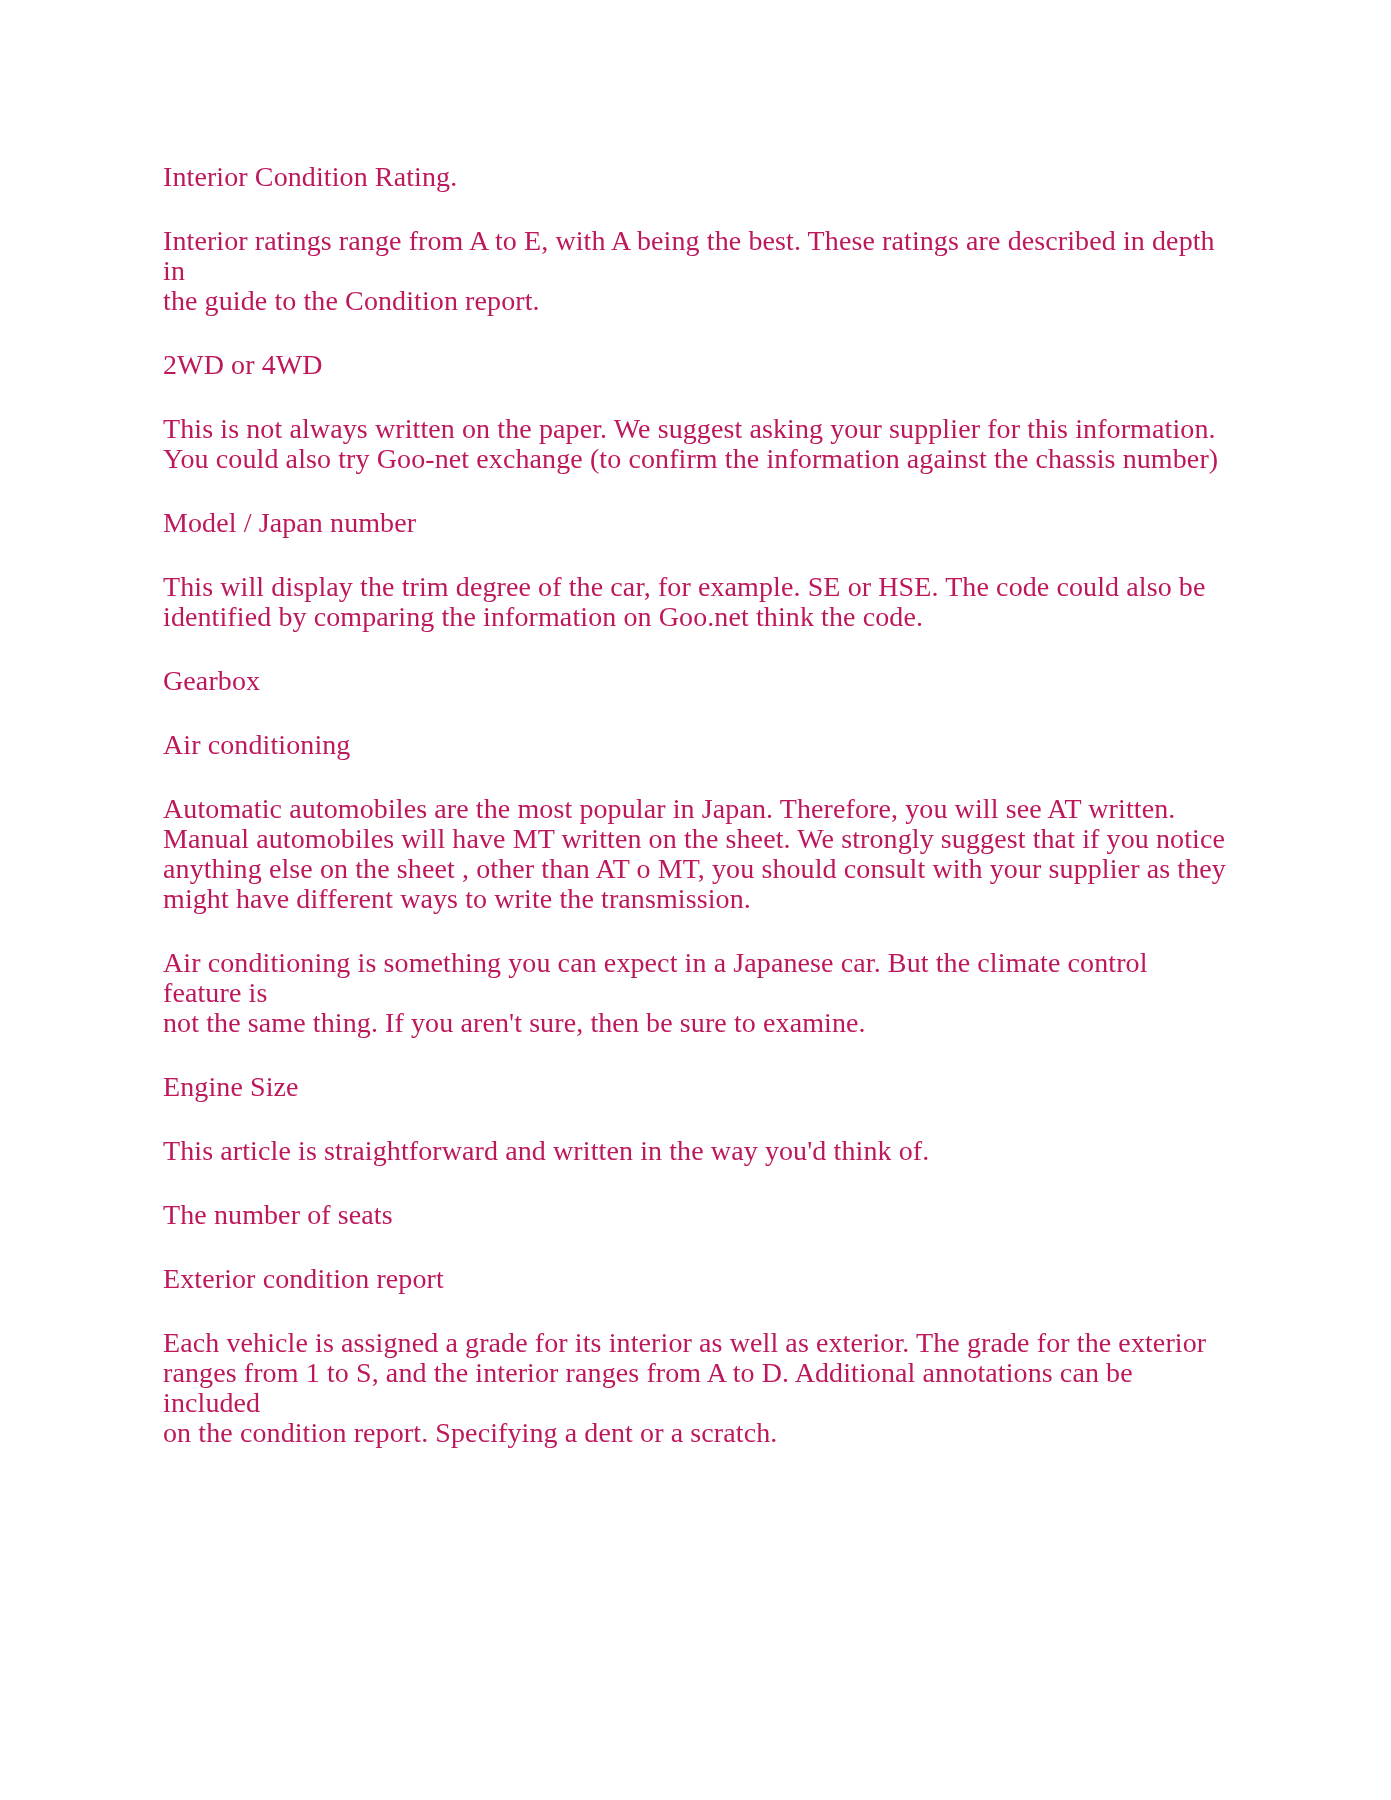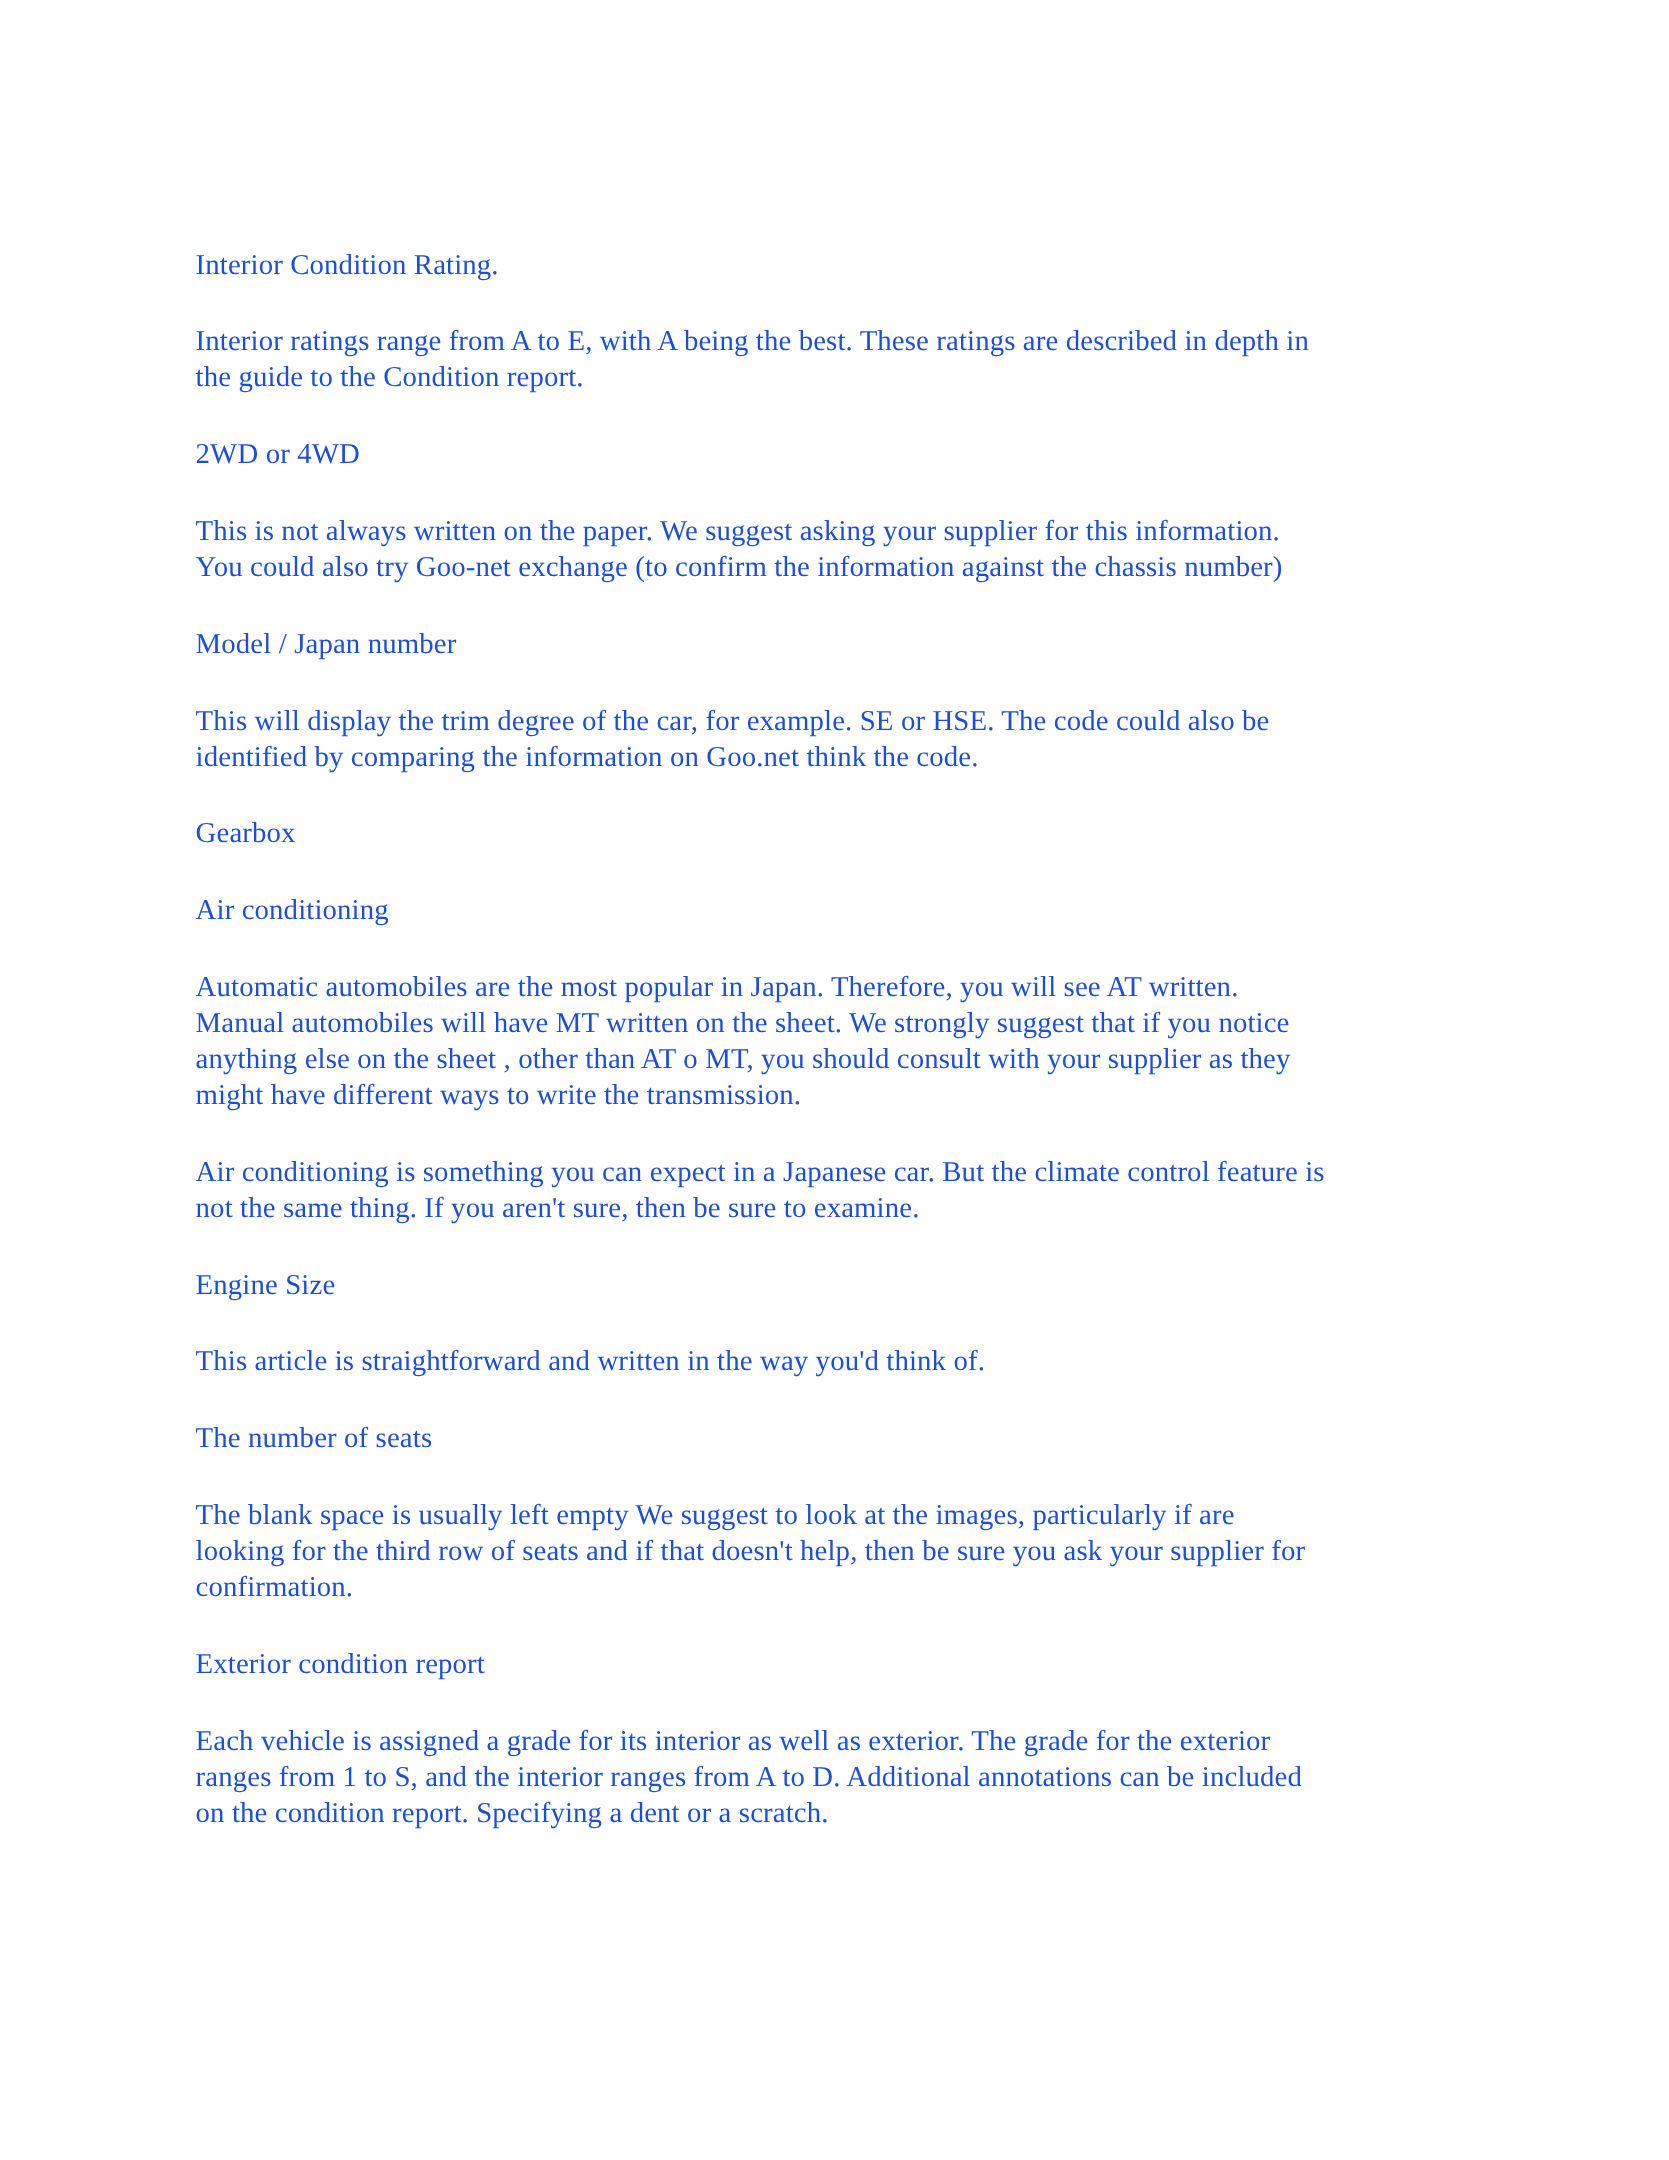--- a/index.html
+++ b/index.html
@@ -7,25 +7,24 @@
     position: relative;
     width: 1391px;
     height: 1800px;
     background: #ffffff;
     box-sizing: border-box;
     padding: 162px 160px 0 163px;
     overflow: hidden;
   }
   .doc-body {
     font-family: "Liberation Serif", "DejaVu Serif", serif;
-    font-size: 24px;
+    font-size: 28px;
     line-height: 30px;
-    color: #1d4ed8;
+    color: #be185d;
     letter-spacing: 0.1px;
-    margin-top: 44px;
   }
   .block {
     margin: 0 0 34px 0;
     white-space: pre-line; 
   }
   .block:last-child { margin-bottom: 0; }
 </style>
 </head>
 <body>
 
@@ -45,21 +44,18 @@
       <p class="block">Air conditioning</p>
       <p class="block">Automatic automobiles are the most popular in Japan. Therefore, you will see AT written.
 Manual automobiles will have MT written on the sheet. We strongly suggest that if you notice
 anything else on the sheet , other than AT o MT, you should consult with your supplier as they
 might have different ways to write the transmission.</p>
       <p class="block">Air conditioning is something you can expect in a Japanese car. But the climate control feature is
 not the same thing. If you aren't sure, then be sure to examine.</p>
       <p class="block">Engine Size</p>
       <p class="block">This article is straightforward and written in the way you'd think of.</p>
       <p class="block">The number of seats</p>
-      <p class="block">The blank space is usually left empty We suggest to look at the images, particularly if are
-looking for the third row of seats and if that doesn't help, then be sure you ask your supplier for
-confirmation.</p>
       <p class="block">Exterior condition report</p>
       <p class="block">Each vehicle is assigned a grade for its interior as well as exterior. The grade for the exterior
 ranges from 1 to S, and the interior ranges from A to D. Additional annotations can be included
 on the condition report. Specifying a dent or a scratch.</p>
     </article>
 </div>
 
 </body></html>

